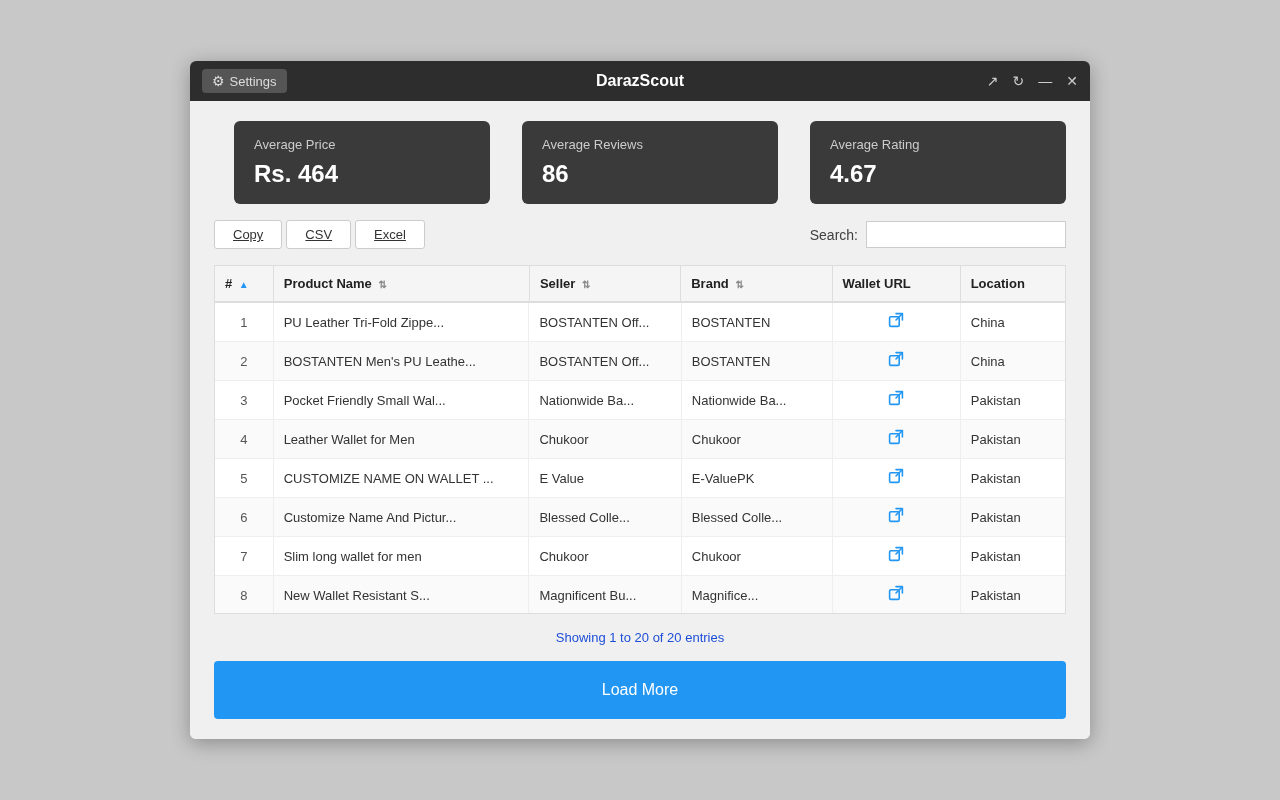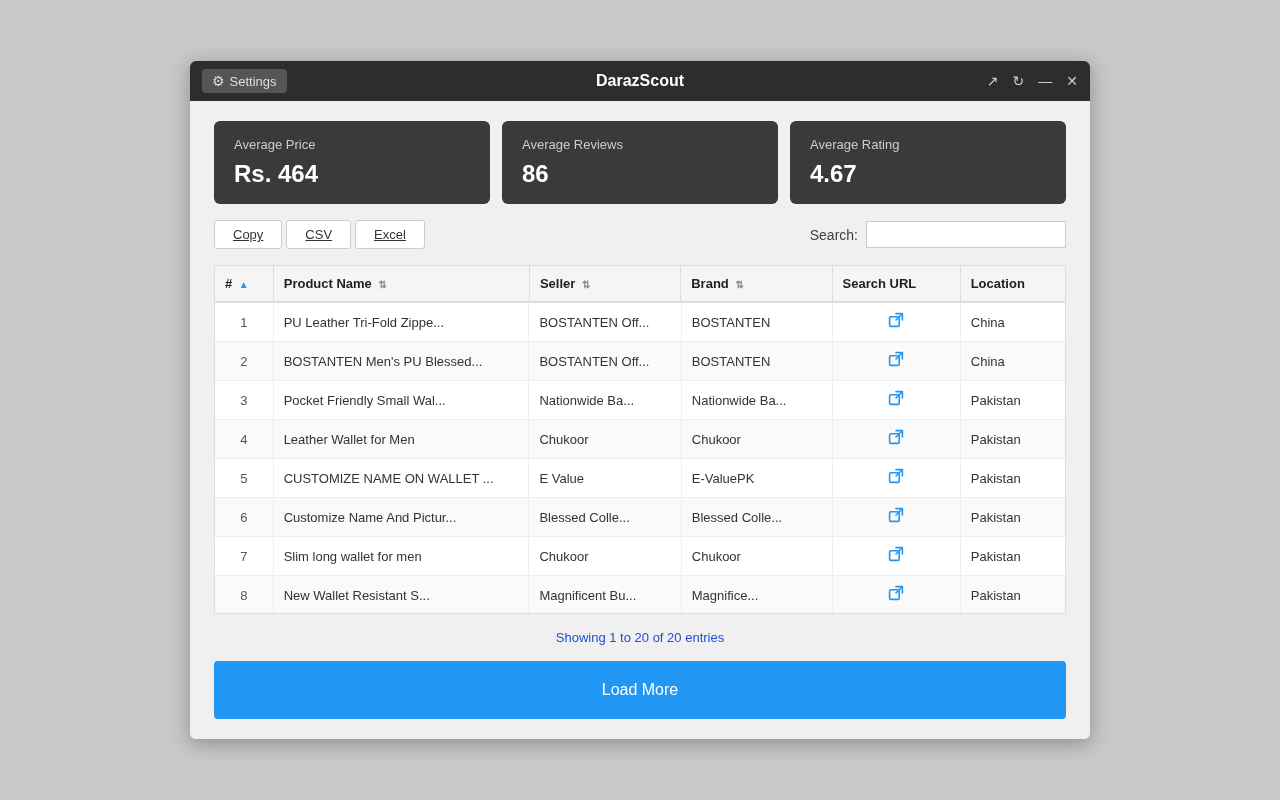--- a/index.html
+++ b/index.html
@@ -80,20 +80,21 @@
     .stats-row {
       display: flex;
       gap: 12px;
     }
     .stat-card {
       background: #3a3a3a;
       color: #fff;
       border-radius: 6px;
       padding: 16px 20px;
       flex: 1;
+      margin-left: 20px;
     }
     .stat-label {
       font-size: 13px;
       color: #ccc;
       margin-bottom: 8px;
     }
     .stat-value {
       font-size: 24px;
       font-weight: 700;
     }
@@ -277,21 +278,21 @@
             </th>
             <th class="sortable" style="width:220px">
               Product Name <span class="sort-icon">⇅</span>
             </th>
             <th class="sortable" style="width:130px">
               Seller <span class="sort-icon">⇅</span>
             </th>
             <th class="sortable" style="width:130px">
               Brand <span class="sort-icon">⇅</span>
             </th>
-            <th style="width:110px">Search URL</th>
+            <th style="width:110px">Wallet URL</th>
             <th style="width:90px">Location</th>
           </tr>
         </thead>
       </table>
       <div class="scroll-wrapper">
         <table>
           <colgroup>
             <col style="width:50px">
             <col style="width:220px">
             <col style="width:130px">
@@ -309,21 +310,21 @@
         <svg width="16" height="16" viewBox="0 0 20 20" fill="none" xmlns="http://www.w3.org/2000/svg">
           <rect x="2" y="6" width="12" height="12" rx="1.5" stroke="#2196F3" stroke-width="2" fill="none"></rect>
           <path d="M10 2H18V10" stroke="#2196F3" stroke-width="2" stroke-linecap="round" stroke-linejoin="round"></path>
           <path d="M10 10L17.5 2.5" stroke="#2196F3" stroke-width="2" stroke-linecap="round"></path>
         </svg>
       </td>
       <td>China</td>
     </tr>
               <tr>
       <td class="num-cell">2</td>
-      <td title="BOSTANTEN Men's PU Leathe...">BOSTANTEN Men's PU Blessed...</td>
+      <td title="BOSTANTEN Men's PU Leathe...">BOSTANTEN Men's PU Leathe...</td>
       <td>BOSTANTEN Off...</td>
       <td>BOSTANTEN</td>
       <td class="url-cell" style="cursor:pointer;">
         <svg width="16" height="16" viewBox="0 0 20 20" fill="none" xmlns="http://www.w3.org/2000/svg">
           <rect x="2" y="6" width="12" height="12" rx="1.5" stroke="#2196F3" stroke-width="2" fill="none"></rect>
           <path d="M10 2H18V10" stroke="#2196F3" stroke-width="2" stroke-linecap="round" stroke-linejoin="round"></path>
           <path d="M10 10L17.5 2.5" stroke="#2196F3" stroke-width="2" stroke-linecap="round"></path>
         </svg>
       </td>
       <td>China</td>

